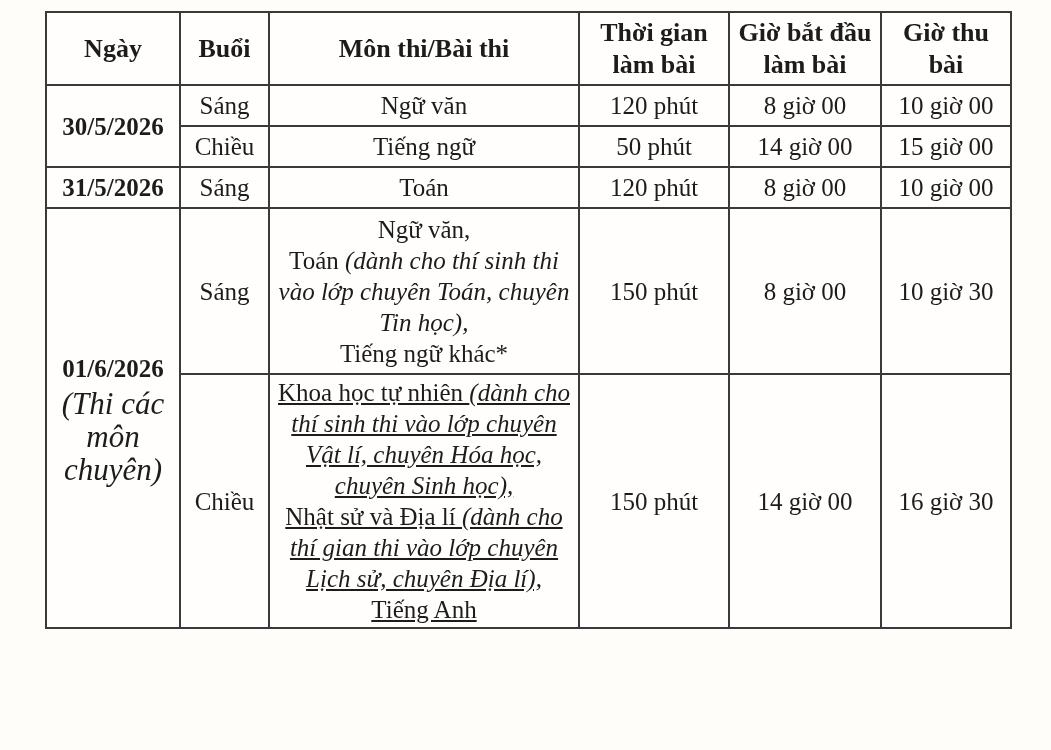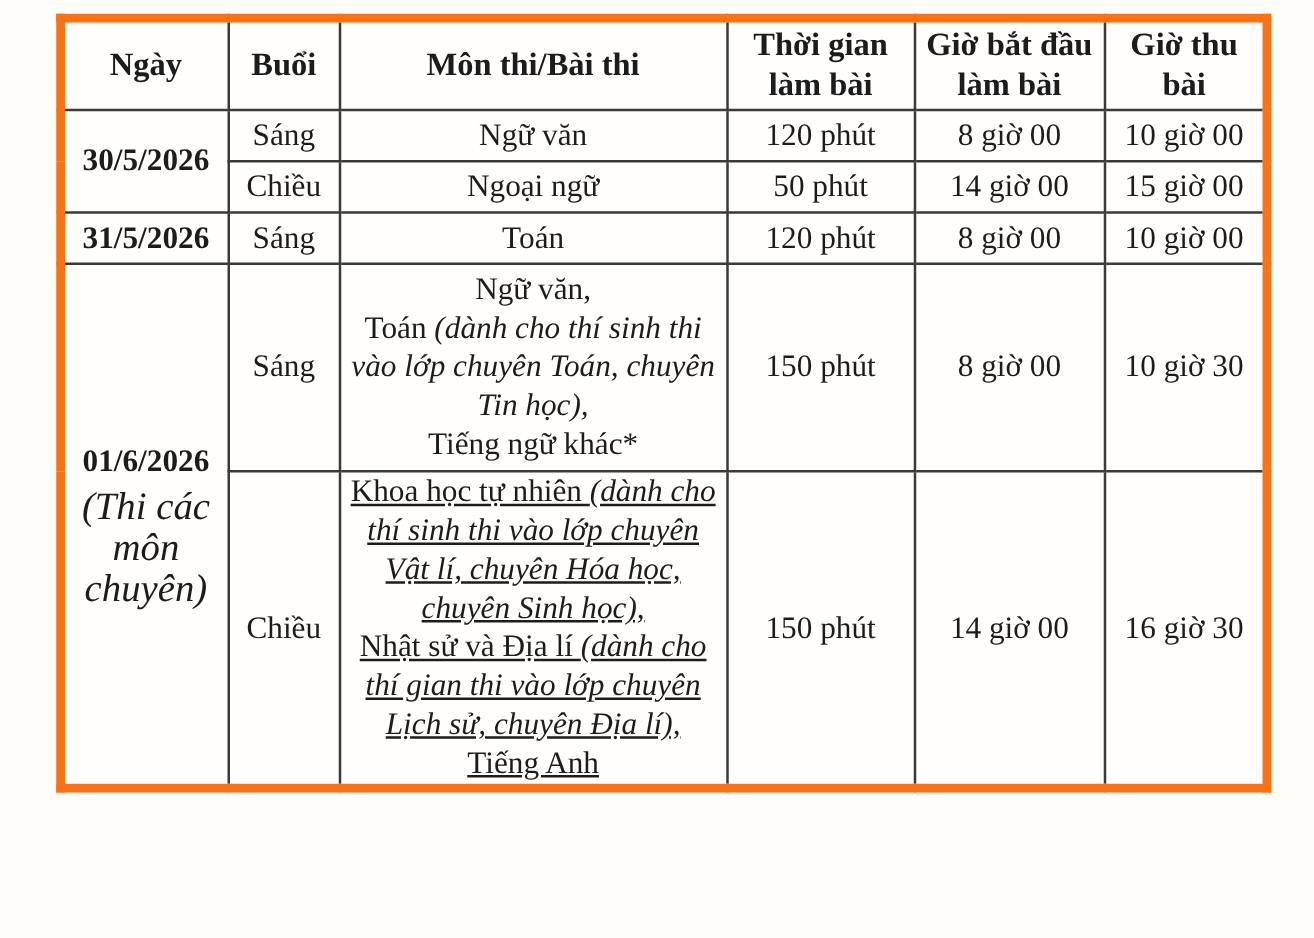--- a/index.html
+++ b/index.html
@@ -16,21 +16,21 @@
     overflow: hidden;
   }
   table.schedule {
     position: absolute;
     left: 45px;
     top: 11px;
     width: 965px;
     height: 616px;
     border-collapse: collapse;
     table-layout: fixed;
-    border: 7px solid #f97316;
+    border: 2px solid #f97316;
   }
   table.schedule th, table.schedule td {
     border: 2px solid #3a3a3a;
     text-align: center;
     vertical-align: middle;
     background: #fffefc;
     overflow: hidden;
   }
   table.schedule th {
     font-size: 26px;
@@ -106,21 +106,21 @@
       <tr class="row-small">
         <td class="date-cell" rowspan="2">30/5/2026</td>
         <td>Sáng</td>
         <td>Ngữ văn</td>
         <td>120 phút</td>
         <td>8 giờ 00</td>
         <td>10 giờ 00</td>
       </tr>
       <tr class="row-small">
         <td>Chiều</td>
-        <td>Ngoại ngữ</td>
+        <td>Tiếng ngữ</td>
         <td>50 phút</td>
         <td>14 giờ 00</td>
         <td>15 giờ 00</td>
       </tr>
       <tr class="row-small">
         <td class="date-cell">31/5/2026</td>
         <td>Sáng</td>
         <td>Toán</td>
         <td>120 phút</td>
         <td>8 giờ 00</td>

